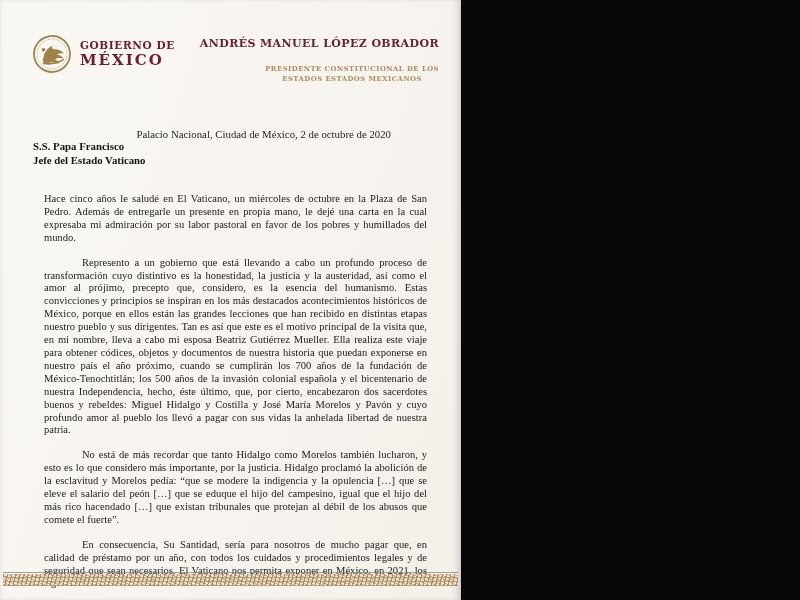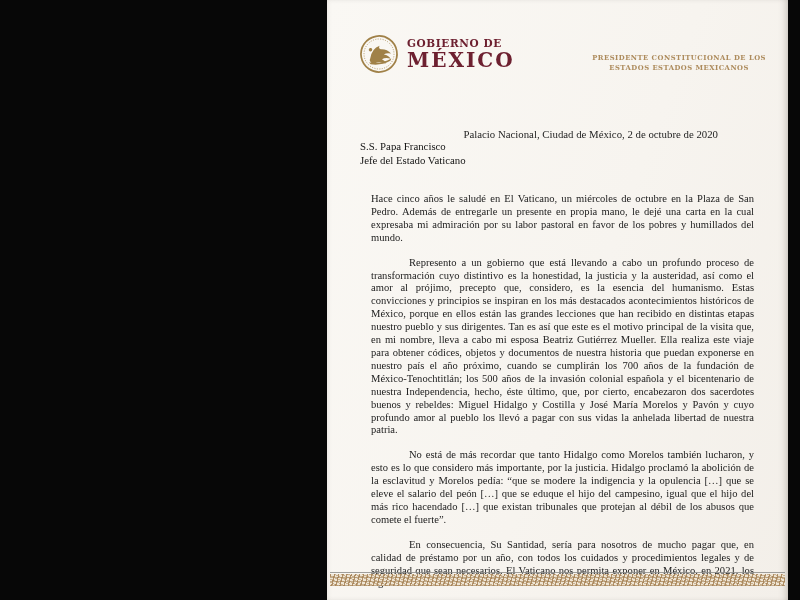--- a/index.html
+++ b/index.html
@@ -3,21 +3,21 @@
 <meta charset="utf-8">
 <style>
   html,body{margin:0;padding:0;}
   body{
     width:800px;height:600px;overflow:hidden;
     background:#070707;
     font-family:"Liberation Serif", serif;
   }
   .stage{
     width:788px;height:600px;
-    display:flex;justify-content:flex-end;align-items:stretch;
+    display:flex;justify-content:flex-start;align-items:stretch;
   }
   .paper{
     position:relative;
     width:461px;height:600px;
     background:linear-gradient(110deg,#faf8f4 0%,#f7f4ef 55%,#f3efe9 100%);
     box-shadow:inset -6px 0 8px -6px rgba(90,80,70,.45), inset 2px 0 6px -4px rgba(90,80,70,.25);
     color:#2b2b2b;
   }
   
   .header{
@@ -26,41 +26,41 @@
   }
   .brand{display:flex;align-items:center;gap:8px;}
   .seal{width:40px;height:40px;transform:rotate(-10deg);flex:0 0 auto;}
   .brand-text{line-height:1;}
   .brand-top{
     font-family:"DejaVu Serif", serif;font-weight:bold;
     font-size:10.5px;letter-spacing:.6px;color:#6d2030;
   }
   .brand-bottom{
     font-family:"DejaVu Serif", serif;font-weight:bold;
-    font-size:20px;letter-spacing:2px;color:#6d2030;margin-top:2px;
+    font-size:15px;letter-spacing:2px;color:#6d2030;margin-top:2px;
   }
   .president{text-align:right;line-height:1;margin-top:4px;}
   .president-name{
     font-family:"DejaVu Serif", serif;font-weight:bold;
     font-size:11px;letter-spacing:.4px;color:#662433;
   }
   .president-sub{
     font-family:"DejaVu Serif", serif;font-weight:bold;
     font-size:6.8px;letter-spacing:.5px;color:#ad8b5c;
     margin-top:15px;text-align:center;padding-left:70px;line-height:1.5;
   }
   
   .dateline{
     position:absolute;top:108px;left:32px;right:22px;
     text-align:right;padding-right:48px;
     font-size:10.8px;color:#1f1f1f;margin-top:20px;
   }
   .recipient{
     position:absolute;top:140px;left:33px;
-    font-size:10.8px;font-weight:normal;line-height:1.28;color:#141414;
+    font-size:10.8px;font-weight:bold;line-height:1.28;color:#141414;
   }
   .body-text{
     position:absolute;top:181px;left:32px;width:407px;
     font-size:10.55px;line-height:12.9px;
     text-align:justify;color:#222;
   }
   .body-text p{margin:12px;}
   .body-text p.indent{text-indent:38px;}
   .codex-item{
     margin-top:10px;padding-left:40px;display:flex;gap:9px;
@@ -92,20 +92,21 @@
           <path d="M16 34 q5 -14 17 -16 q-3 4 1 5.5 q9 1 14 9 q-6.5 -2.5 -11 -.5 q7 2.5 9 8 q-7.5 -3.5 -13 -1.5 q4.5 3 4.5 7.5 q-8 -5.5 -15 -3.5 q-5 1.5 -7 -2.5 q-2 -3.5 .5 -6z" fill="#a08148"></path>
           <circle cx="18.5" cy="21.5" r="2.6" fill="#a08148"></circle>
           <path d="M13 40 q17 6 34 0 l-2 3 q-15 5 -30 0z" fill="#a08148"></path>
         </svg>
         <div class="brand-text">
           <div class="brand-top">GOBIERNO DE</div>
           <div class="brand-bottom">MÉXICO</div>
         </div>
       </div>
       <div class="president">
+        <div class="president-name">ANDRÉS MANUEL LÓPEZ OBRADOR</div>
         <div class="president-sub">
           <span>PRESIDENTE CONSTITUCIONAL DE LOS</span><br>
           <span>ESTADOS ESTADOS MEXICANOS</span>
         </div>
       </div>
     </div>
 
     <div class="dateline">Palacio Nacional, Ciudad de México, 2 de octubre de 2020</div>
 
     <div class="recipient">

